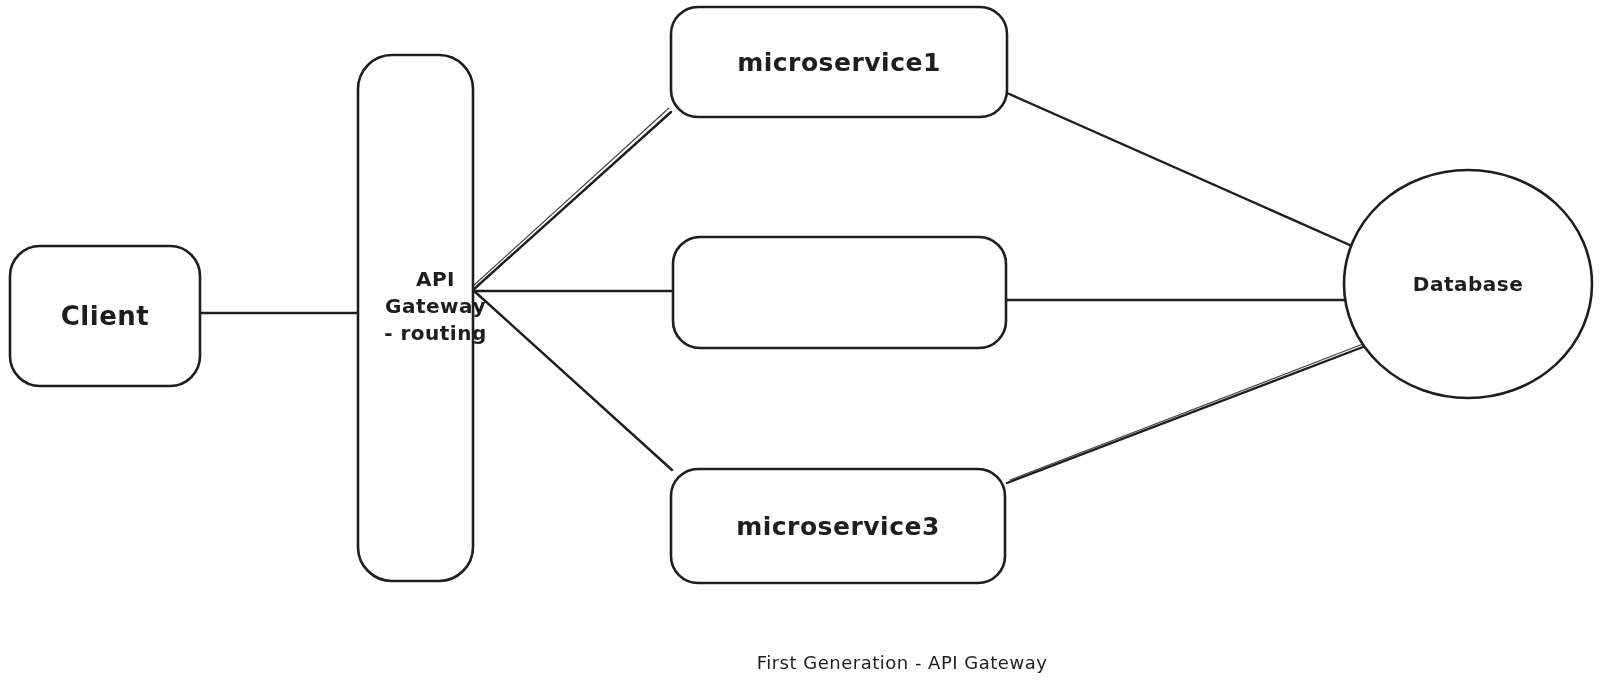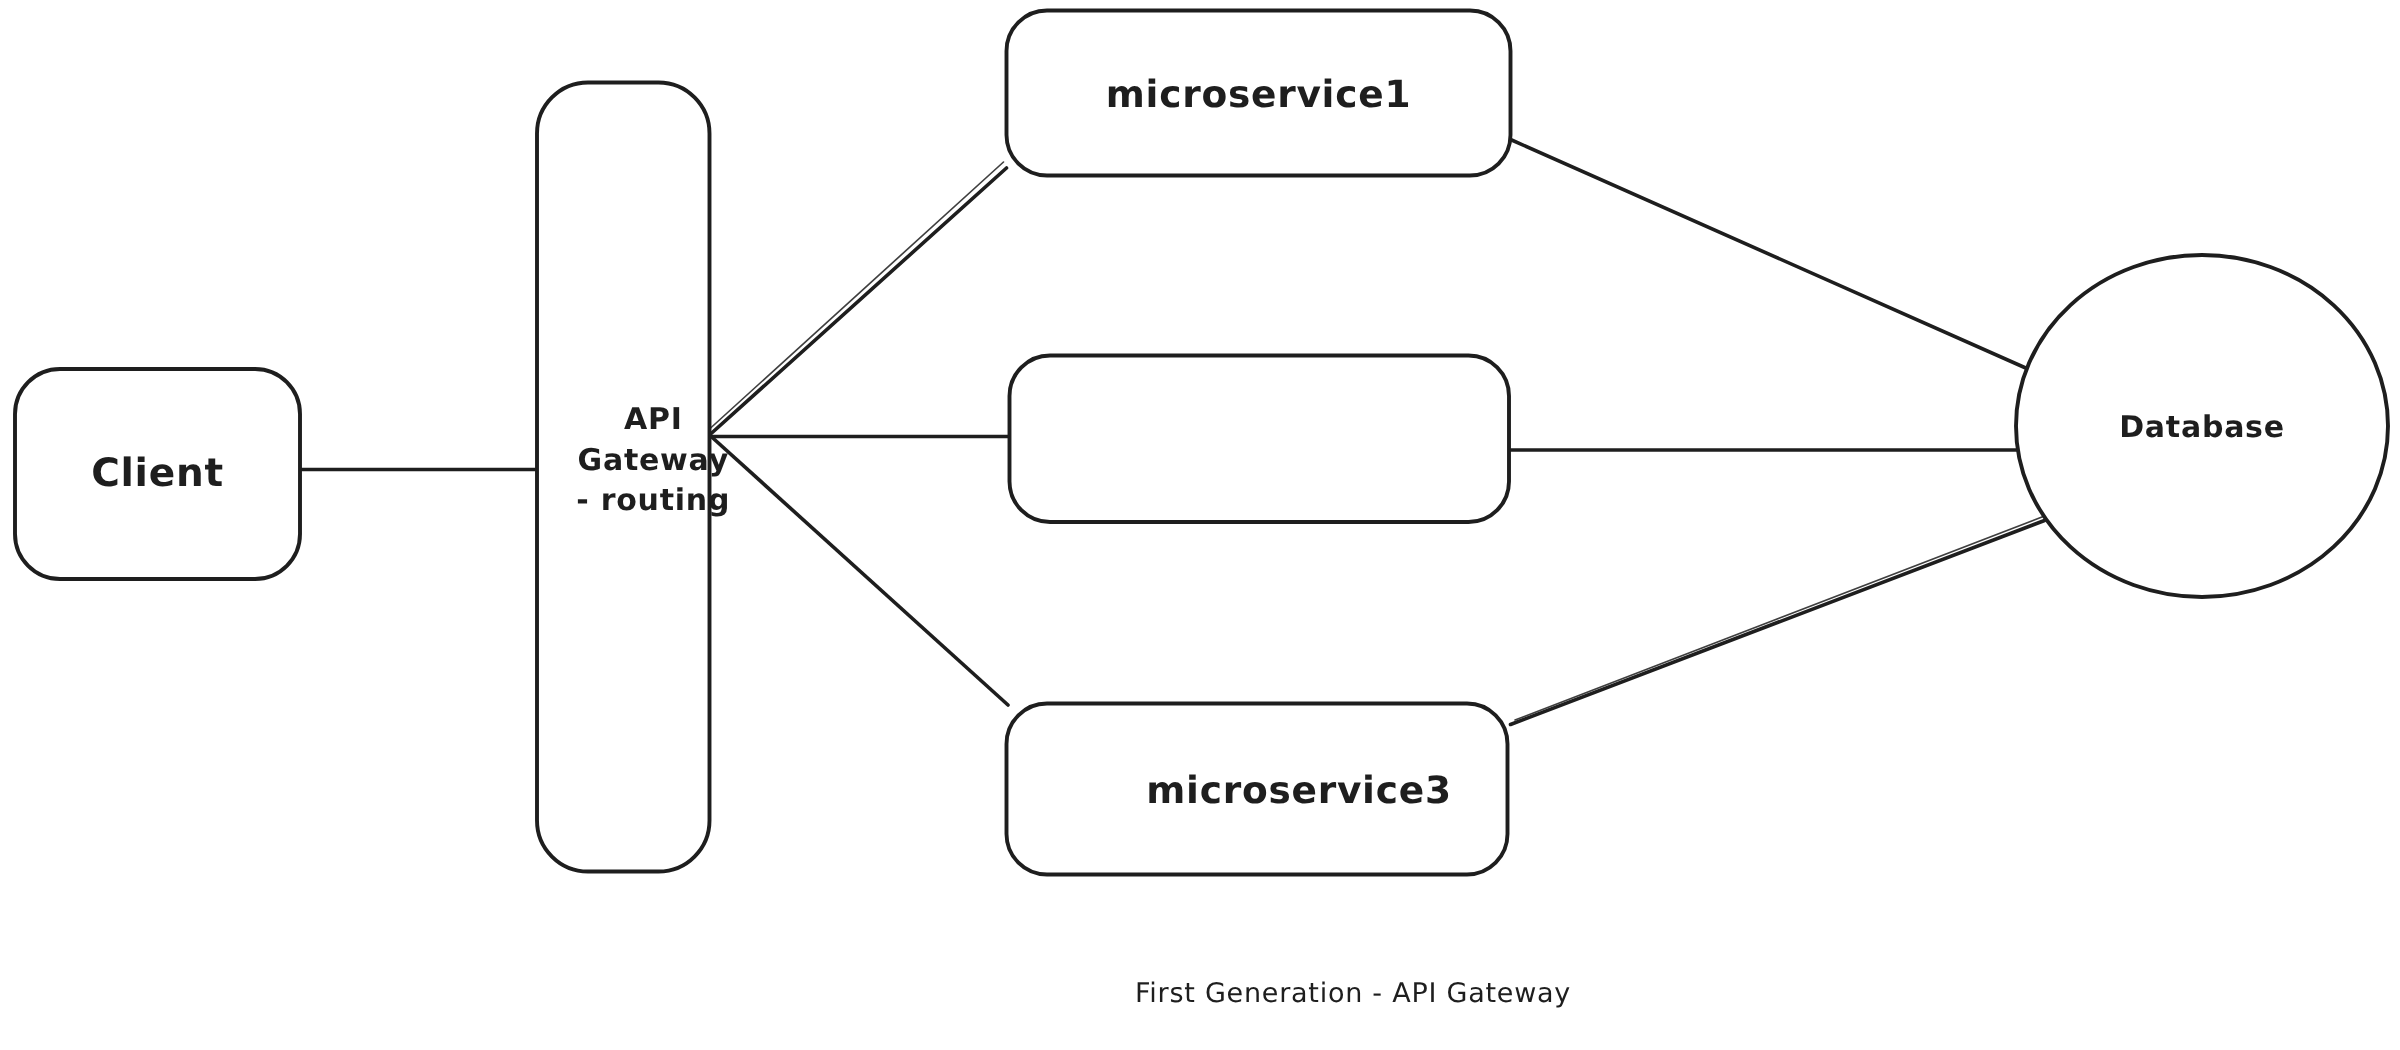--- a/index.html
+++ b/index.html
@@ -48,21 +48,21 @@
     font-size: 25px;
     letter-spacing: 0.5px;
     white-space: nowrap;
     font-weight: bold;
   }
   .client-label   { left: 10px;   top: 246px; width: 190px; height: 140px; font-size: 26px; }
   .gateway-label  { left: 358px;  top: 264px; width: 115px; height: 84px;
                     flex-direction: column; font-size: 20px; line-height: 27px; margin-left: 20px; }
   .ms1-label      { left: 671px;  top: 7px;   width: 336px; height: 110px; }
   .ms2-label      { left: 673px;  top: 237px; width: 333px; height: 111px; }
-  .ms3-label      { left: 671px;  top: 469px; width: 334px; height: 114px; padding-left: 28px; }
+  .ms3-label      { left: 671px;  top: 469px; width: 334px; height: 114px; }
   .database-label { left: 1344px; top: 170px; width: 248px; height: 228px; font-size: 20px; }
   .caption {
     position: absolute;
     left: 652px;
     top: 642px;
     width: 500px;
     height: 40px;
     display: flex;
     align-items: center;
     justify-content: center;

